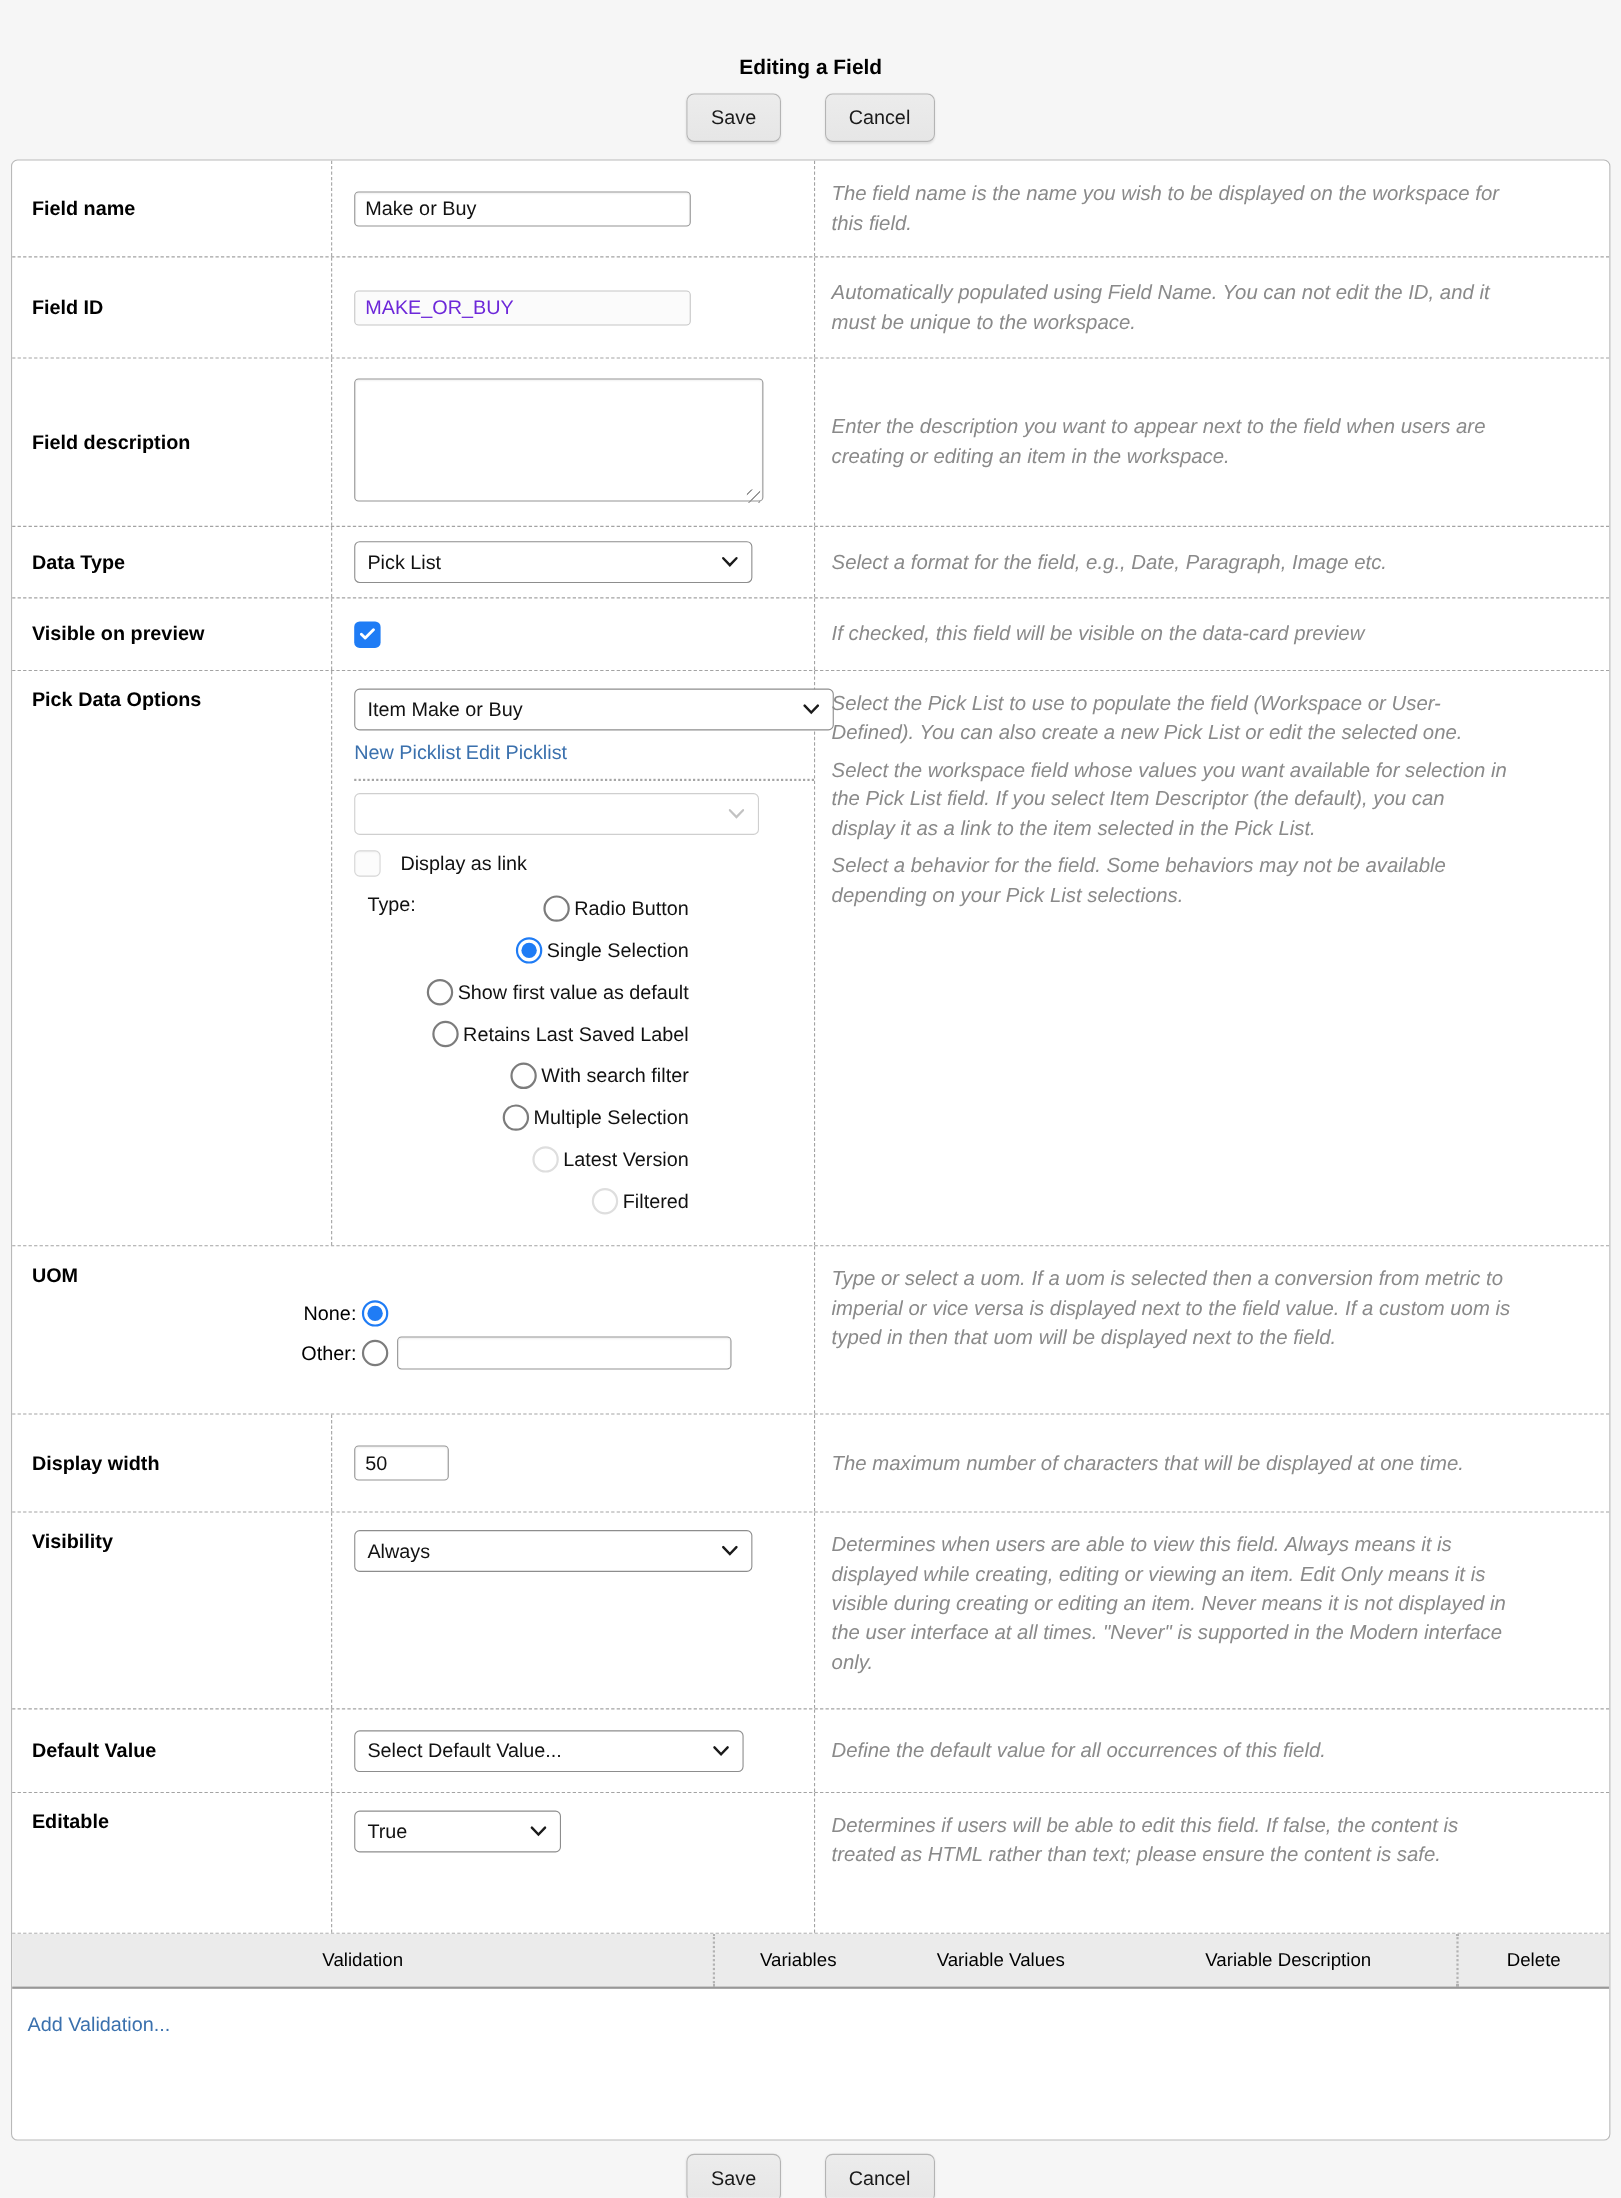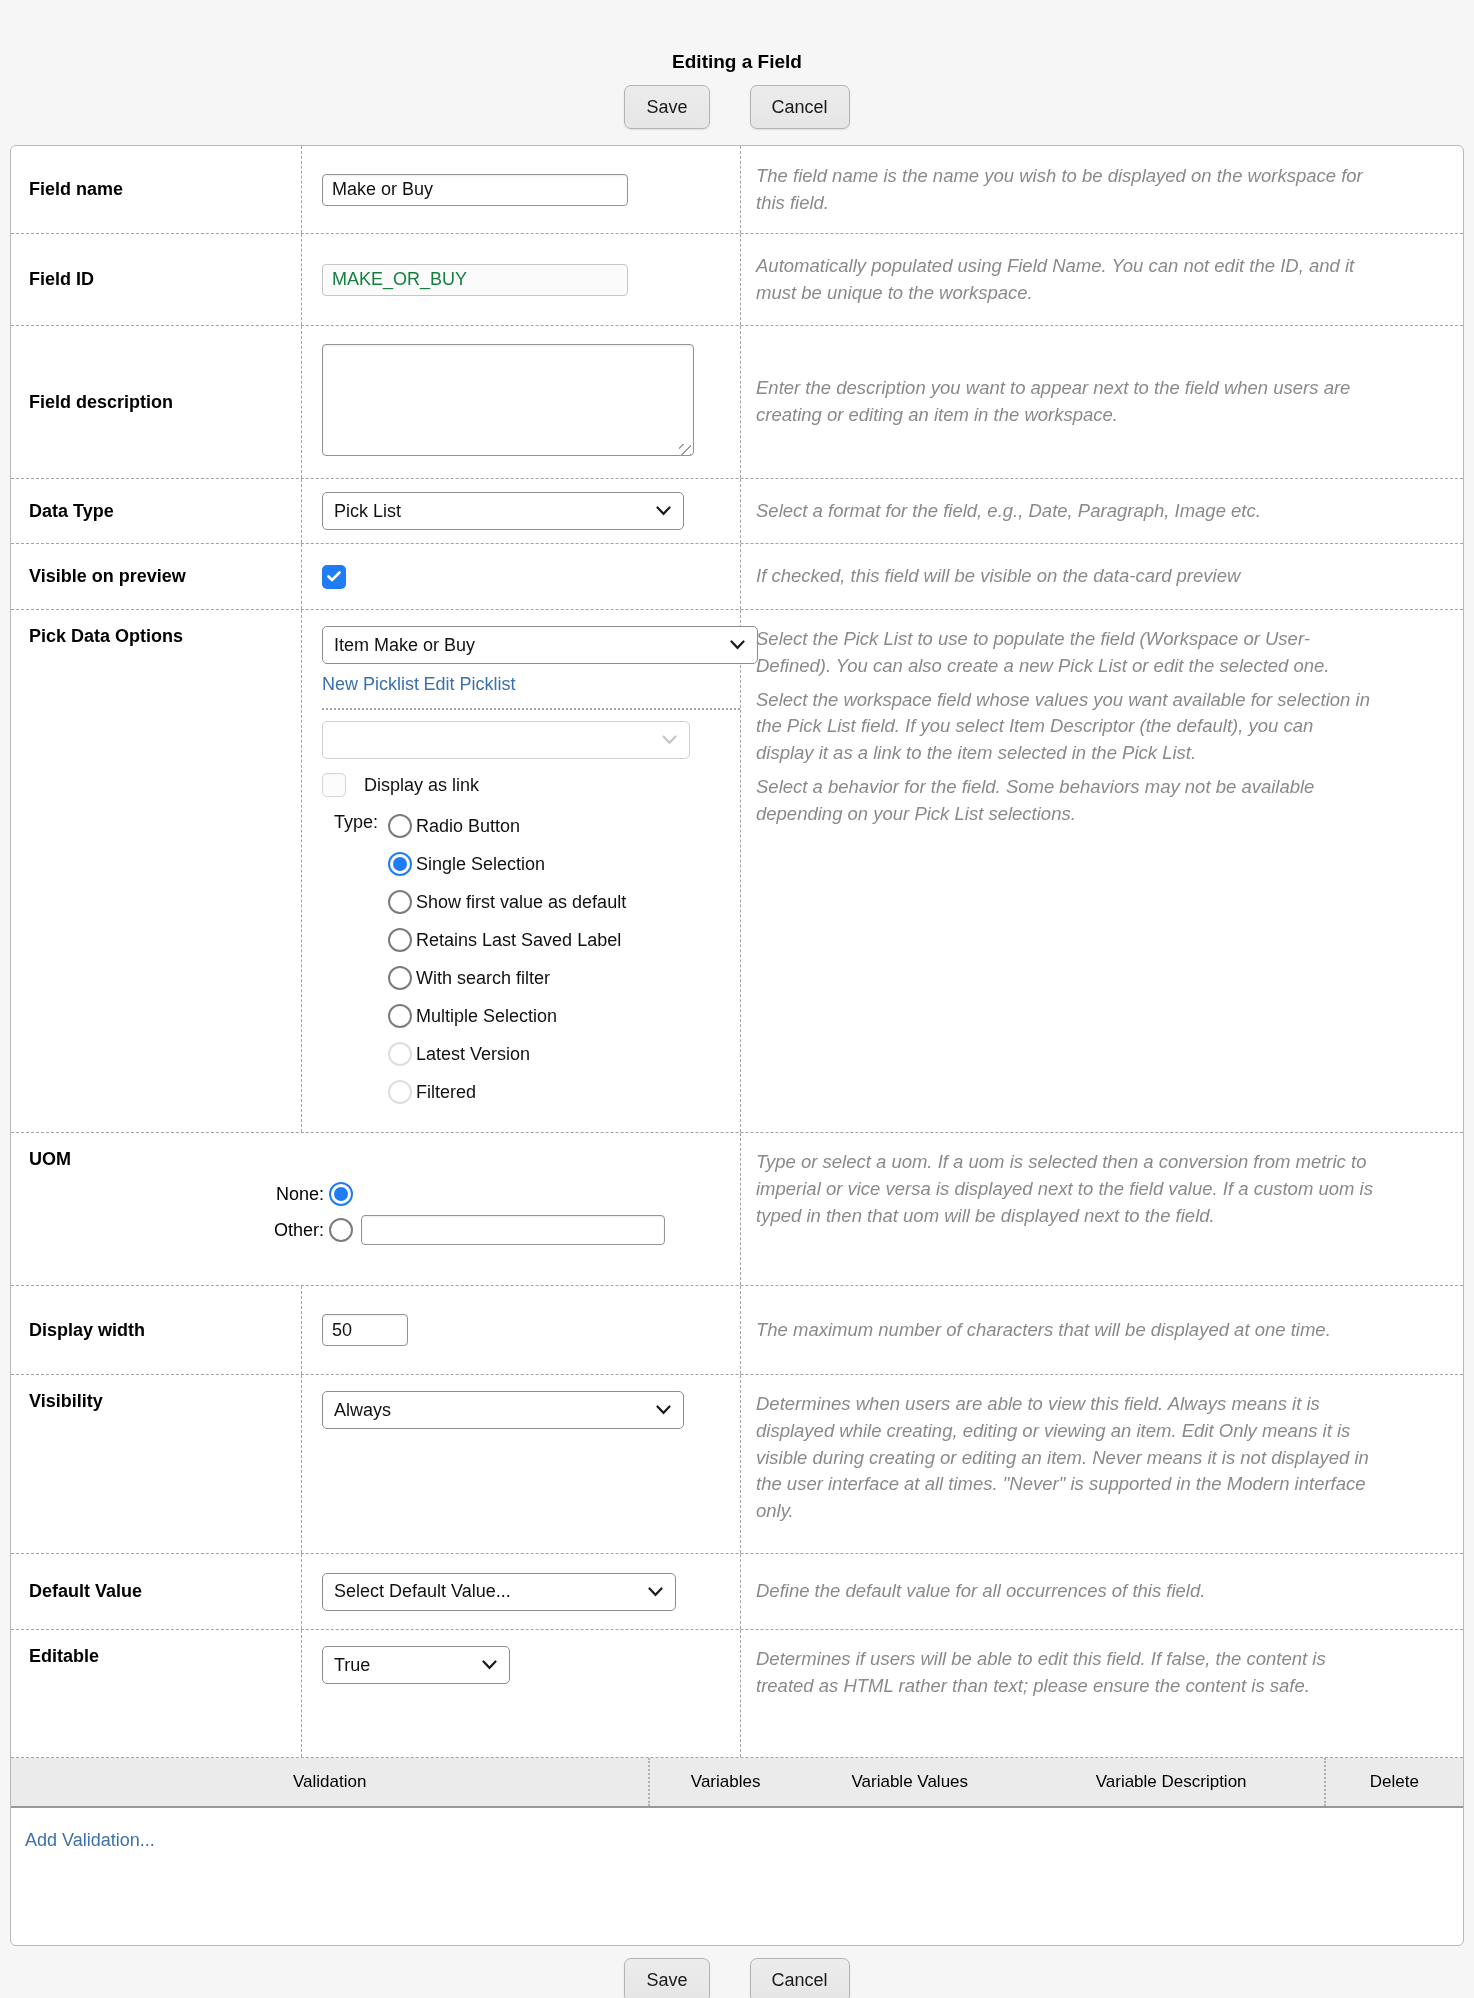--- a/index.html
+++ b/index.html
@@ -51,21 +51,21 @@
   }
   .fcell-desc p{margin:0 0 7px 0;max-width:620px;}
   .fcell-desc p:last-child{margin-bottom:0;}
   
   .tin{
     height:32px;border:1px solid #949494;border-radius:4px;
     font-family:inherit;font-size:18px;color:#111;padding:0 9px;
     box-shadow:inset 0 1px 2px rgba(0,0,0,0.08);
     background:#fff;box-sizing:border-box;
   }
-  .tin:disabled,.tin.disabled{color:#15803d;background:#fbfbfb;border-color:#c6c6c6;box-shadow:none;}
+  .tin:disabled,.tin.disabled{color:#6d28d9;background:#fbfbfb;border-color:#c6c6c6;box-shadow:none;}
   .ta-wrap{position:relative;width:372px;}
   textarea.tin{width:372px;height:112px;resize:none;padding:6px 9px;}
   .grip{
     position:absolute;right:3px;bottom:4px;width:12px;height:12px;
     background:repeating-linear-gradient(135deg,transparent 0 2.5px,#9a9a9a 2.5px 4px,transparent 4px 6.5px);
   }
   .sel{
     display:inline-flex;align-items:center;justify-content:space-between;
     height:38px;padding:0 12px 0 11px;box-sizing:border-box;
     border:1px solid #8d8d8d;border-radius:5px;background:#fff;
@@ -93,21 +93,21 @@
   .radio.off-disabled{border-color:#dedede;cursor:default;}
   a.lnk{color:var(--link,#3a70ad);text-decoration:none;font-size:18px;cursor:pointer;}
   
   .plo-links{margin-top:10px;}
   .dotted-sep{border-top:2px dotted #a5a5a5;margin:13px 0 11px 0;}
   .cb-line{display:flex;align-items:center;margin-top:14px;gap:16px;}
   .cb-line .cb-text{font-size:18px;margin-left:2px;}
   .type-row{display:flex;margin-left:12px;margin-top:10px;}
   .type-label{font-size:18px;padding-top:5px;}
   .type-list{margin-left:10px;}
-  .type-item{display:flex;align-items:center;height:38px;}
+  .type-item{display:flex;align-items:center;height:38px;justify-content:flex-end;}
   .type-text{font-size:18px;margin-left:4px;}
   
   .uom-grid{display:grid;grid-template-columns:300px 32px auto;row-gap:9px;align-items:center;margin-top:12px;}
   .uom-lab{text-align:right;font-size:18px;padding-right:5px;}
   .uom-grid .tin{width:304px;height:30px;}
   
   .vt-header{
     display:grid;grid-template-columns:43.9% 10.5% 15% 21% 9.6%;
     background:#ebebeb;height:50px;
     border-bottom:2px solid #989898;box-sizing:border-box;

